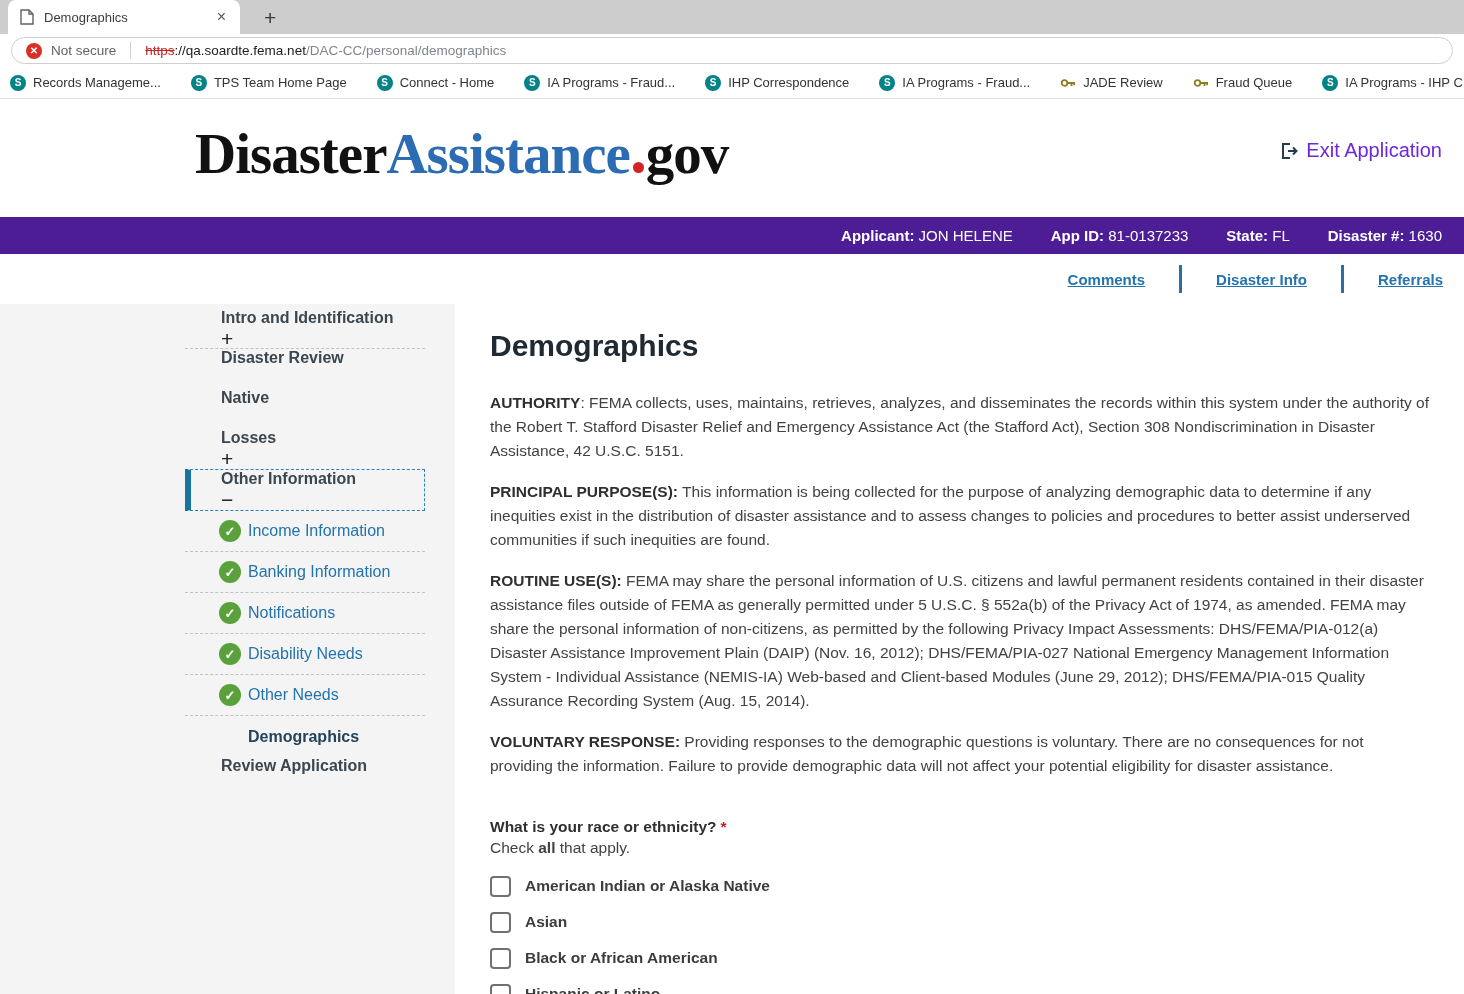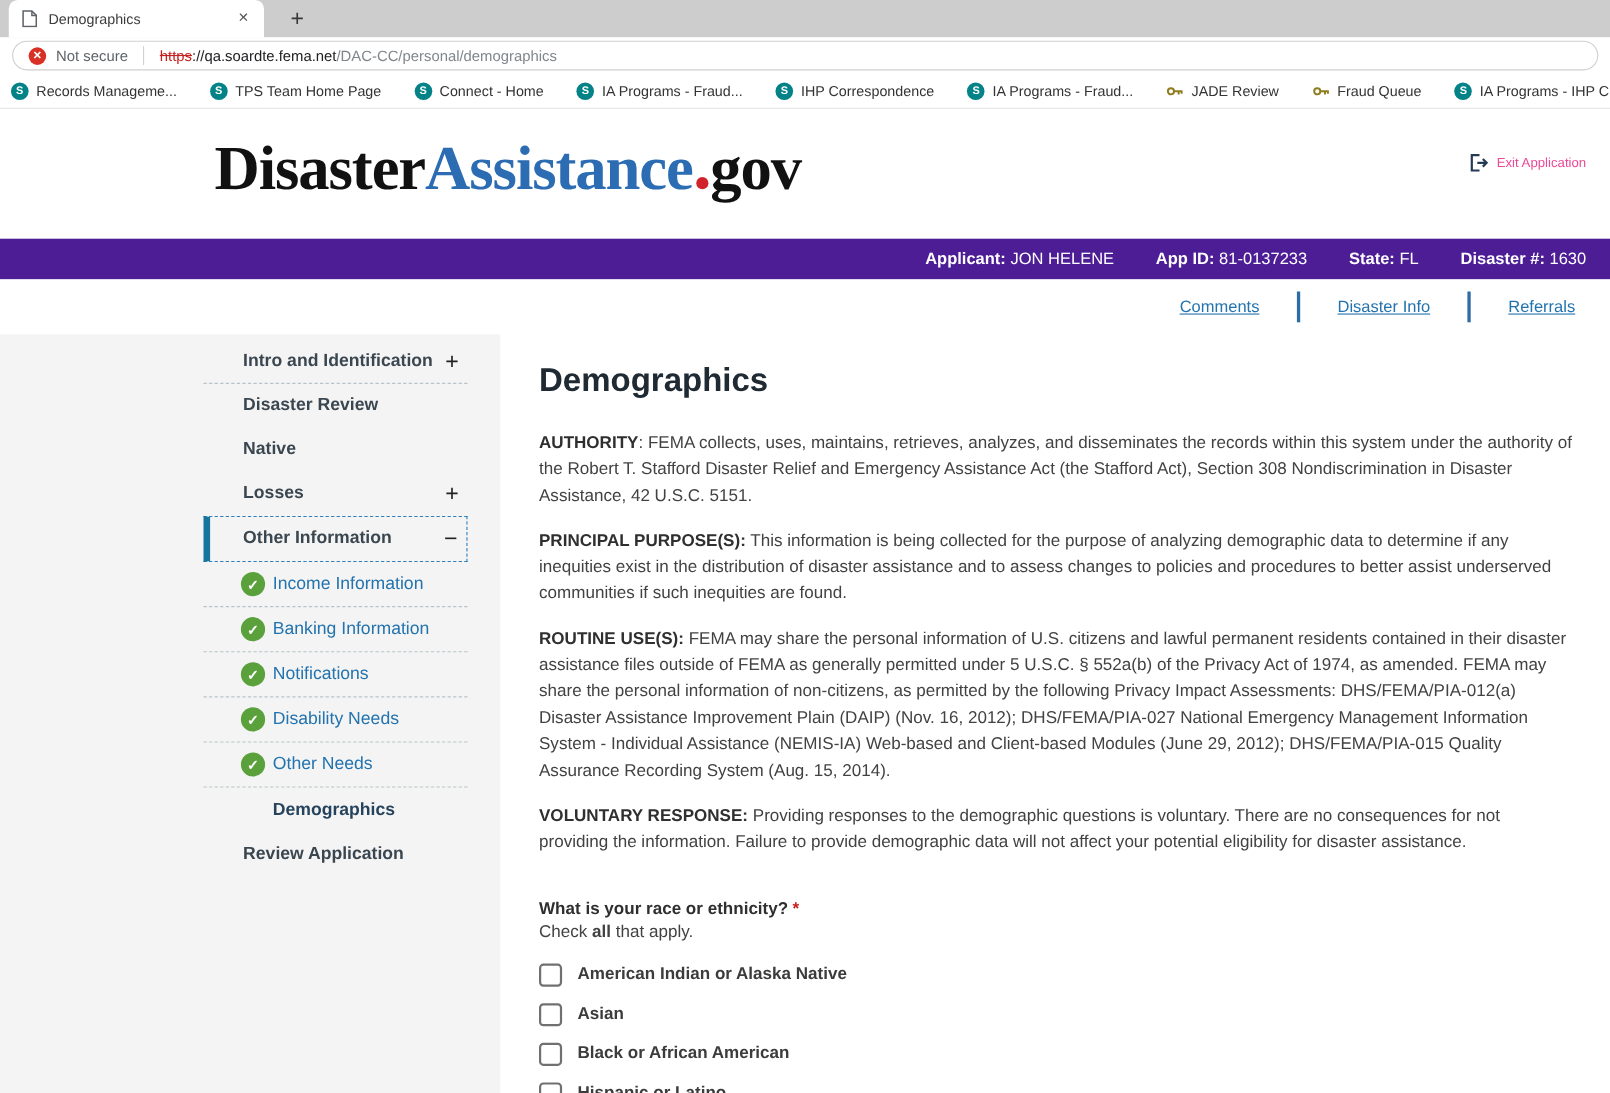--- a/index.html
+++ b/index.html
@@ -39,42 +39,42 @@
   .key-icon { width:16px; height:16px; flex:0 0 auto; }
 
   
   .siteheader { height:98px; background:#fff; position:relative; }
   .logo { position:absolute; left:195px; top:22px; font-family:"Liberation Serif", serif;
           font-weight:bold; font-size:57px; letter-spacing:-1px; color:#111; }
   .logo-assist { color:#2b6cb3; }
   .logo-dot { display:inline-block; width:11px; height:11px; border-radius:50%;
               background:#d2232a; margin:0 2px 0 3px; }
   .exit-link { position:absolute; right:22px; top:40px; display:flex; align-items:center;
-               font-size:12px; color:#ec4899; cursor:pointer; }
+               font-size:20px; color:#6d28d9; cursor:pointer; }
   .exit-link svg { margin-right:8px; }
 
   
   .appbar { height:37px; background:#4c1d95; display:flex; align-items:center;
             justify-content:flex-end; padding-right:22px; gap:38px;margin-top:20px; }
   .appbar-item { color:#fff; font-size:15px; white-space:nowrap; }
   .appbar-item b { font-weight:bold; }
 
   
   .quicklinks { height:50px; background:#fff; display:flex; align-items:center;
-                justify-content:flex-end; padding-right:32px; }
+                justify-content:flex-end; padding-right:21px;font-weight:bold; }
   .qlink { font-size:15px; color:#2373ae; text-decoration:underline; cursor:pointer;
            white-space:nowrap; }
   .qdivider { width:3px; height:28px; background:#2e6da4; margin:0 34px; }
 
   
   .content-row { display:flex; height:709px; }
   .sidebar-col { width:455px; background:#f4f4f4; flex:0 0 auto; }
   .nav { margin:5px 30px 0 185px; width:240px; }
-  .nav-item { height:40px; display:flex; align-items:center; justify-content:space-between;
-              padding:0 8px 0 36px; font-size:16px; font-weight:600; color:#3b4750; cursor:pointer; }
+  .nav-item { height:40px; display:flex; align-items:flex-start; justify-content:space-between;
+              padding:0 8px 0 36px; font-size:16px; font-weight:600; color:#3b4750; cursor:pointer;flex-direction:column; }
   .nav-item .toggle { font-size:21px; font-weight:300; color:#222; }
   .nav-divider { border-bottom:1px dashed #b9c3c9; }
   .nav-item.active { border:1px dashed #2f7fbc; border-left:6px solid #17749c;
                      padding-left:30px; height:42px; }
   .nav-sub { height:41px; display:flex; align-items:center; padding-left:34px;
              font-size:16px; color:#2373ae; cursor:pointer; }
   .check-circle { width:22px; height:22px; border-radius:50%; background:#5aa13c; color:#fff;
                   font-size:13px; font-weight:bold; display:flex; align-items:center;
                   justify-content:center; margin-right:7px; flex:0 0 auto; }
   .nav-sub.current { padding-left:63px; font-weight:bold; color:#25435c; }

